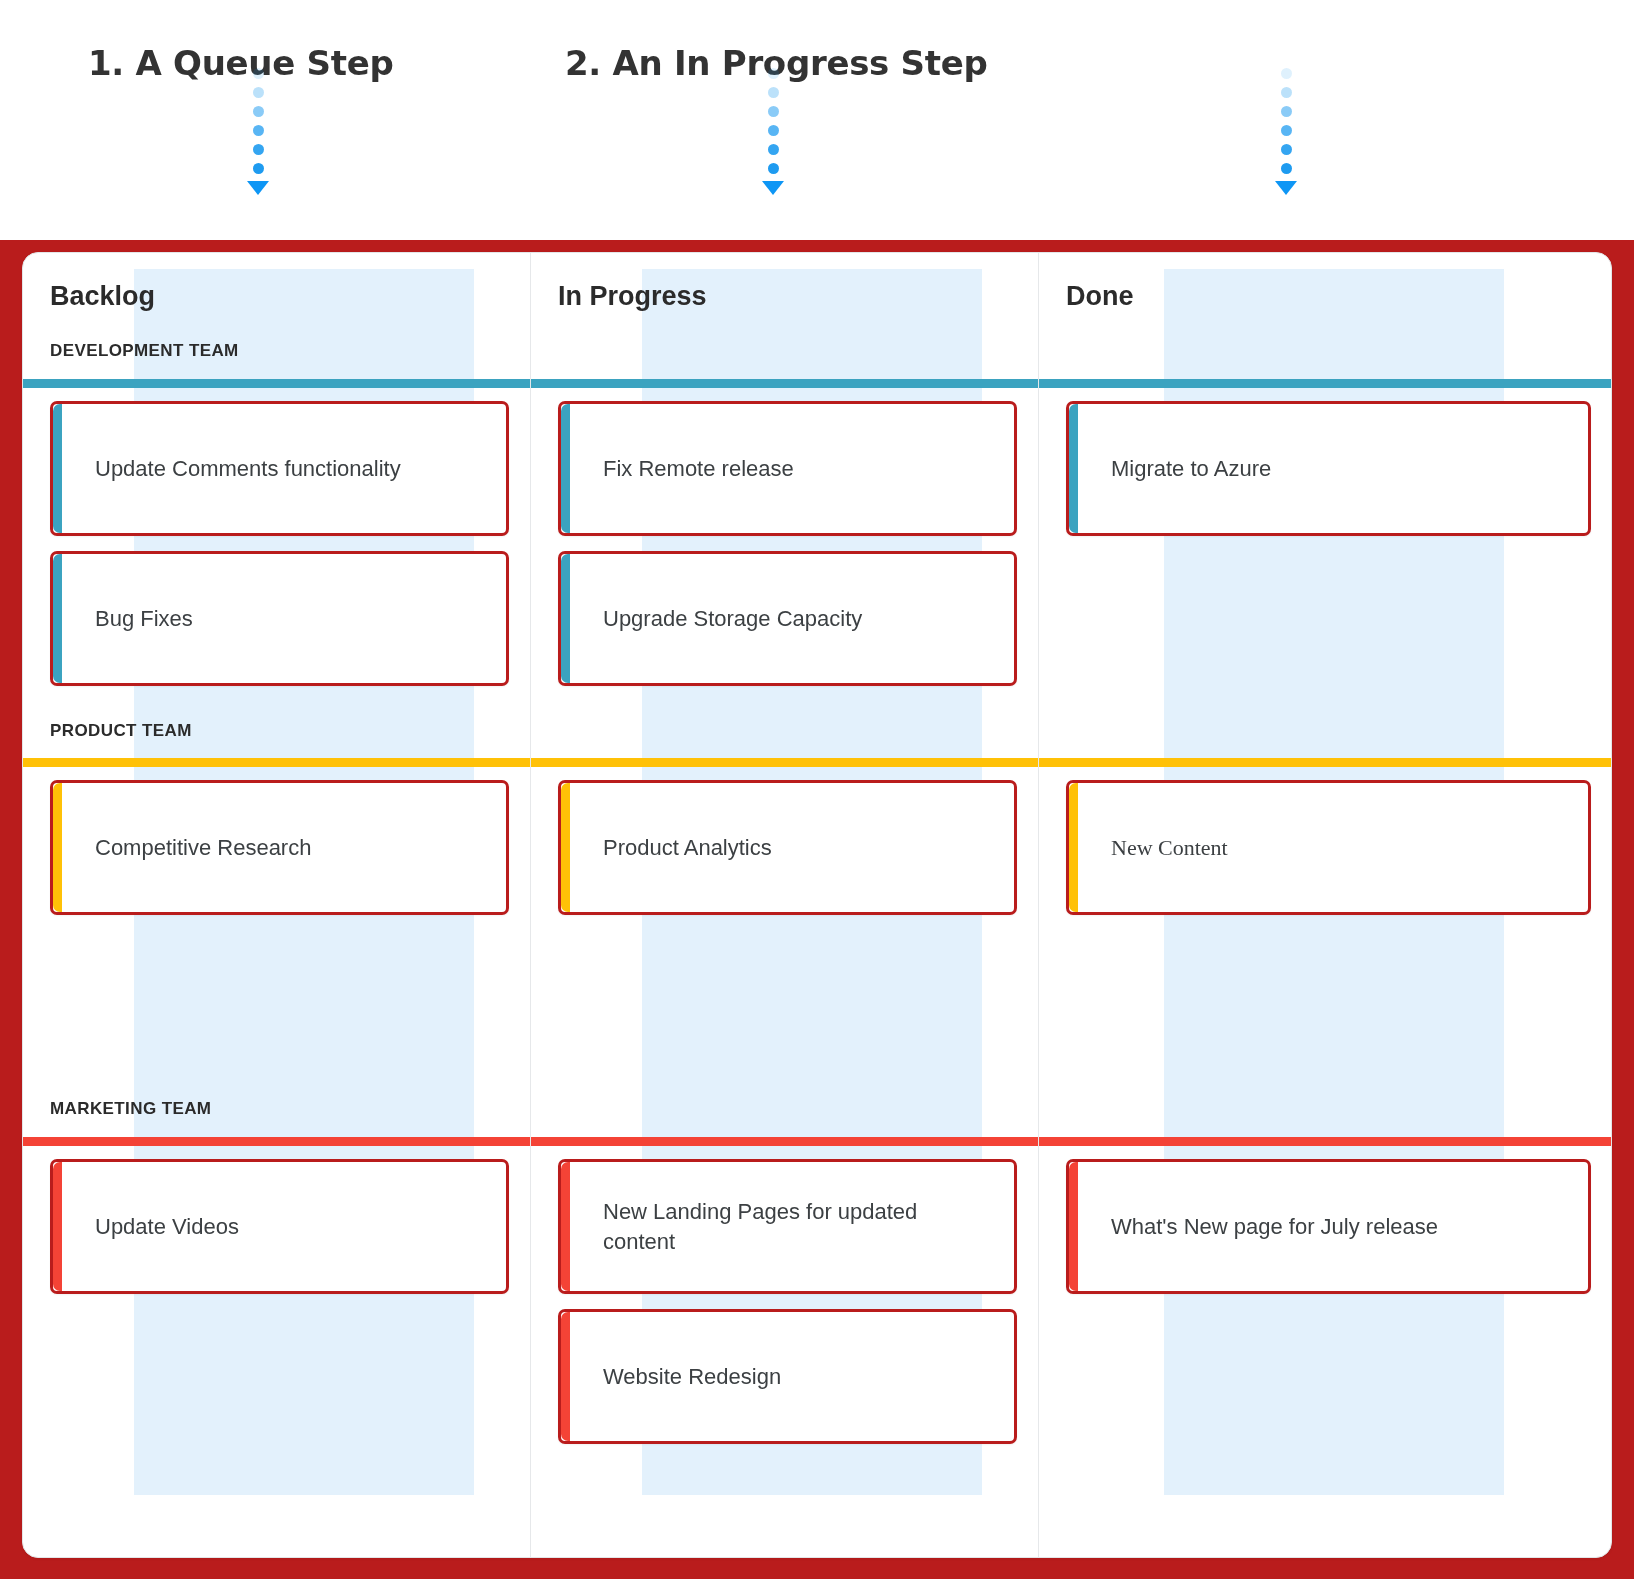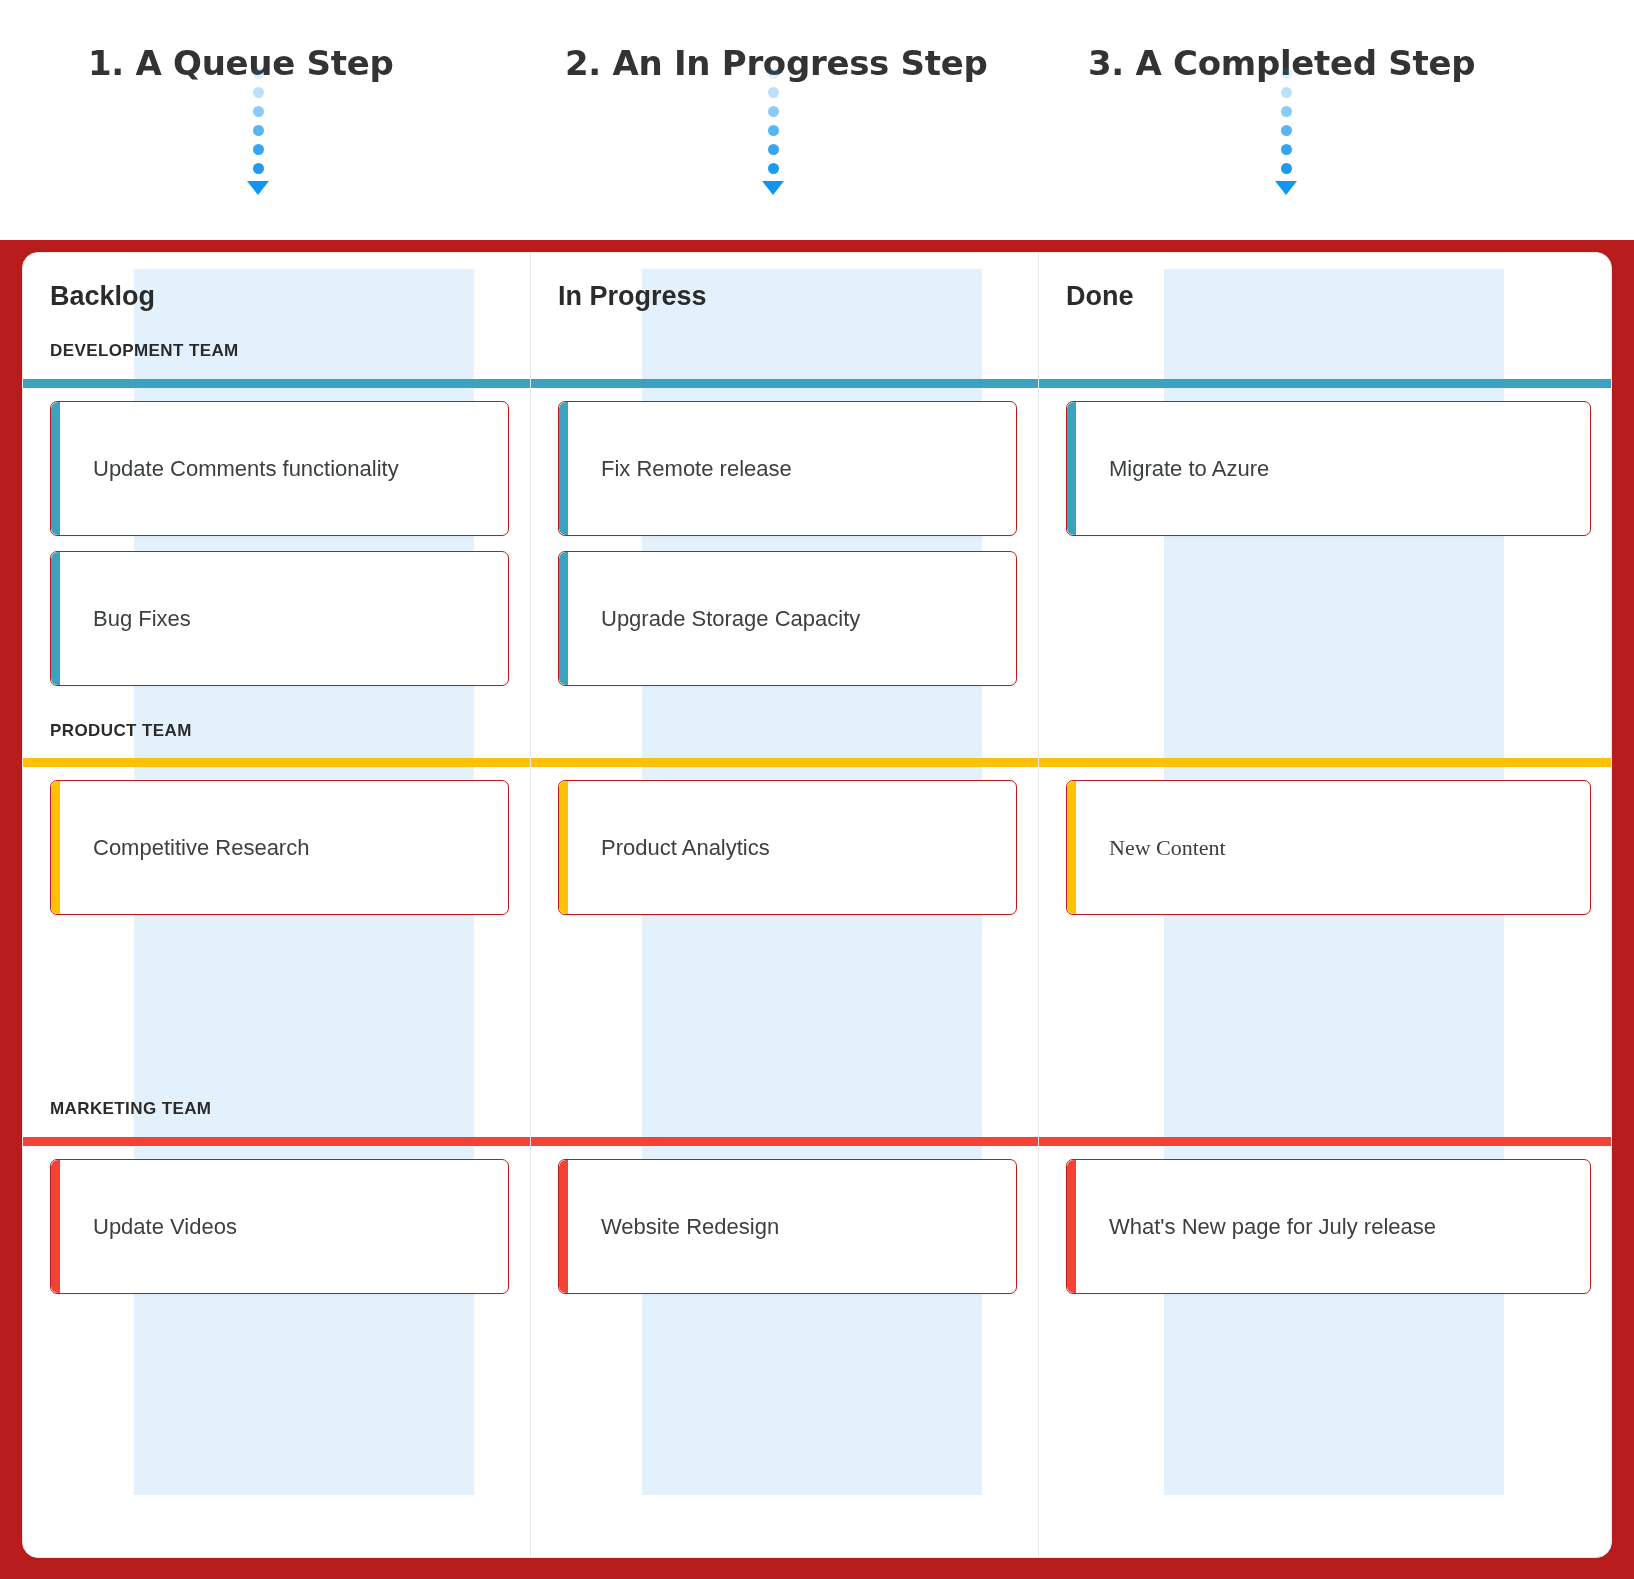--- a/index.html
+++ b/index.html
@@ -170,21 +170,21 @@
     left: 27px;
     right: 22px;
     display: flex;
     flex-direction: column;
   }
 
   .card {
     position: relative;
     min-height: 135px;
     background: #FFFFFF;
-    border: 1px solid #b91c1c;
+    border: 3px solid #b91c1c;
     border-radius: 7px;
     margin-bottom: 15px;
     box-shadow: 0 1px 2px rgba(0,0,0,0.05);
     display: flex;
     align-items: center;
     overflow: hidden;
   }
 
   .card-accent {
     position: absolute;
@@ -230,23 +230,20 @@
     <div class="arrow" style="left:762px;">
       <span class="dot"></span>
       <span class="dot"></span>
       <span class="dot"></span>
       <span class="dot"></span>
       <span class="dot"></span>
       <span class="dot"></span>
       <span class="head"></span>
     </div>
 
-    <div class="step" style="left:1088px;">
-      <div class="step-title">3. A Completed Step</div>
-    </div>
     <div class="arrow" style="left:1275px;">
       <span class="dot"></span>
       <span class="dot"></span>
       <span class="dot"></span>
       <span class="dot"></span>
       <span class="dot"></span>
       <span class="dot"></span>
       <span class="head"></span>
     </div>
   </div>
@@ -321,20 +318,24 @@
                   <div class="card-accent amber"></div>
                   <div class="card-title">Product Analytics</div>
                 </div>
               </div>
             </div>
             <div class="lane">
               <div class="lane-rule red" style="top: 884px;"></div>
               <div class="cards" style="top: 906px;">
                 <div class="card">
                   <div class="card-accent red"></div>
+                  <div class="card-title">New Landing Pages for updated content</div>
+                </div>
+                <div class="card">
+                  <div class="card-accent red"></div>
                   <div class="card-title">Website Redesign</div>
                 </div>
               </div>
             </div>
           </div>
           <div class="col-sep"></div>
         </div>
         <div class="column col-2">
           <div class="col-head">Done</div>
           <div class="lanes">

